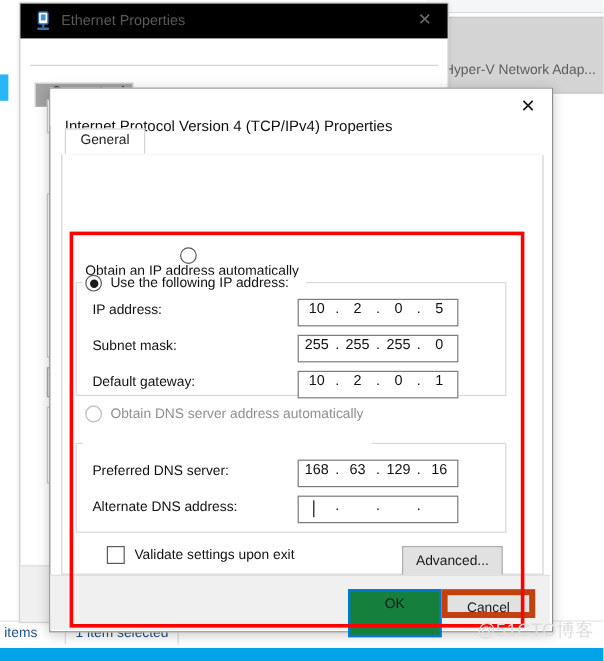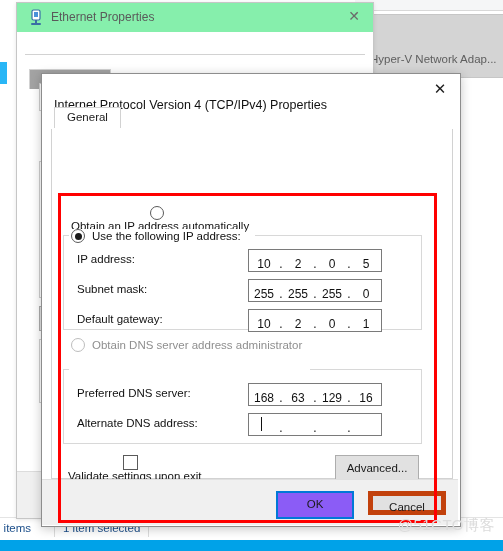--- a/index.html
+++ b/index.html
@@ -84,21 +84,21 @@
   .eth-window {
     position: absolute;
     left: 16px; top: 2px; width: 356px; height: 515px;
     background: #ffffff;
     border: 1px solid #c6c6c6;
     box-shadow: 0 1px 4px rgba(0,0,0,.10);
   }
   .eth-titlebar {
     position: relative;
     height: 29px;
-    background: #86efac;
+    background: #000000;
   }
   .eth-title-icon {
     position: absolute;
     left: 12px; top: 6px; width: 14px; height: 17px;
   }
   .eth-title-text {
     position: absolute;
     left: 34px; top: 7px;
     font-size: 12px;
     color: #5a5a5a;
@@ -404,21 +404,21 @@
     color: #111;
     white-space: nowrap;
   }
 
   .ipbox {
     position: absolute;
     width: 132px; height: 21px;
     border: 1px solid #7a7a7a;
     background: #ffffff;
     display: flex;
-    align-items: flex-end;
+    align-items: flex-start;
   }
   .ipbox .octet {
     flex: 1 1 0;
     text-align: center;
     font-size: 12px;
     color: #111;
   }
   .ipbox .dot {
     width: 4px;
     text-align: center;
@@ -462,23 +462,23 @@
   .btn-advanced { left: 335px; top: 455px; width: 82px; }
 
   .ipv4-footer {
     position: absolute;
     left: 1px; bottom: 1px; width: 416px; height: 46px;
     background: #f0f0f0;
     border-top: 1px solid #e0e0e0;
   }
   .btn-ok {
     position: absolute;
-    left: 234px; top: 11px; width: 78px; height: 28px;
+    left: 248px; top: 11px; width: 78px; height: 40px;
     line-height: 22px; text-align: center;
-    background: #8b5cf6;
+    background: #15803d;
     border: 2px solid #0078d7;
     font-size: 11.5px;
     color: #1a1a1a;
     box-sizing: border-box;
   }
   .btn-cancel {
     position: absolute;
     left: 326px; top: 11px; width: 78px; height: 24px;
     line-height: 22px; text-align: center;
     background: #e1e1e1;
@@ -698,21 +698,21 @@
     <span class="dot">.</span>
     <span class="octet">2</span>
     <span class="dot">.</span>
     <span class="octet">0</span>
     <span class="dot">.</span>
     <span class="octet">1</span>
   </div>
 
   <div class="radio-row disabled" style="left:71px; top:338px;">
     <span class="radio disabled"></span>
-    <span>Obtain DNS server address administrator</span>
+    <span>Obtain DNS server address automatically</span>
   </div>
 
   <div class="groupbox" style="left:63px; top:369px; width:357px; height:74px;">
     <div class="gb-top-left" style="left:0; width:5px;"></div>
     <div class="gb-top-right" style="right:0; width:111px;"></div>
   </div>
 
   <div class="field-label" style="left:77px; top:387px;">Preferred DNS server:</div>
   <div class="ipbox" style="left:248px; top:383px;">
     <span class="octet">168</span>
@@ -729,21 +729,21 @@
     <span class="caret"></span>
     <span class="octet"></span>
     <span class="dot">.</span>
     <span class="octet"></span>
     <span class="dot">.</span>
     <span class="octet"></span>
     <span class="dot">.</span>
     <span class="octet"></span>
   </div>
 
-  <div class="checkbox-row" style="left:68px; top:455px;flex-direction:column;">
+  <div class="checkbox-row" style="left:89px; top:455px;">
     <span class="checkbox"></span>
     <span>Validate settings upon exit</span>
   </div>
   <div class="dlg-btn btn-advanced">Advanced...</div>
 
   <div class="ipv4-footer" style="left:42px; top:479px; width:416px; height:45px;">
     <div class="btn-ok">OK</div>
     <div class="btn-cancel">Cancel</div>
   </div>
 </div>

